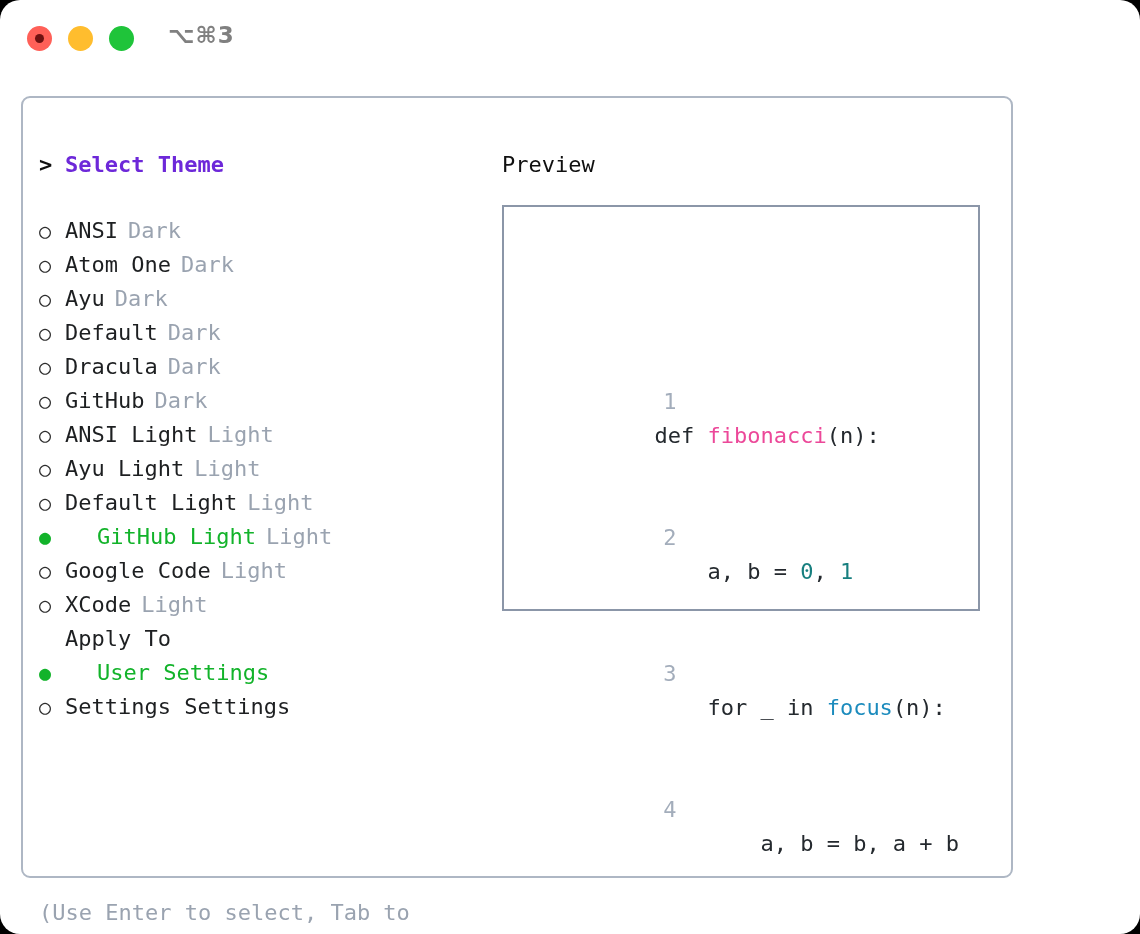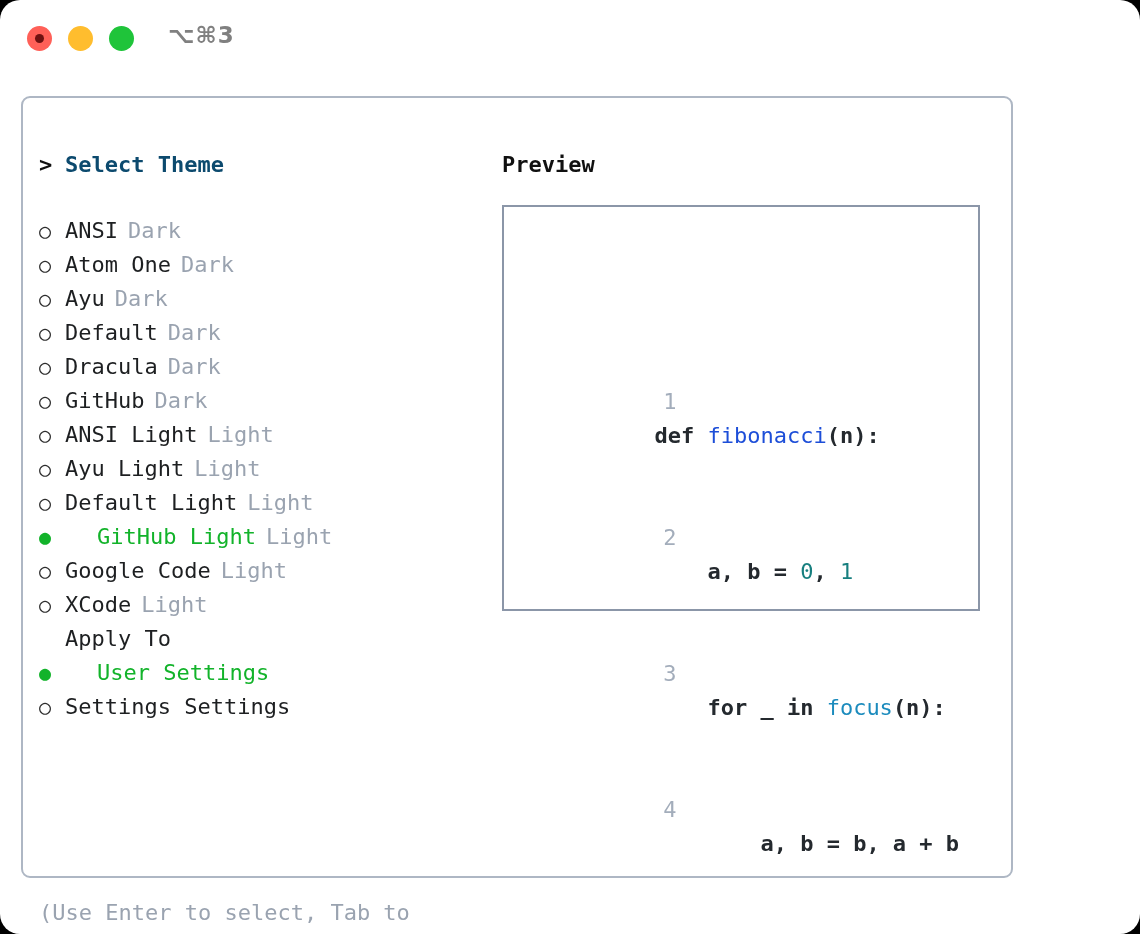--- a/index.html
+++ b/index.html
@@ -110,21 +110,21 @@
   .marker.bold {
     font-weight: 700;
     font-size: 22px;
     color: #101010;
   }
   .marker.sel {
     color: #12b32a;
     font-size: 20px;
   }
   .label { color: #1d1f21; }
-  .label.header { font-weight: 700; color: #0c4a6e; }
+  .label.header { font-weight: 700; color: #6d28d9; }
   .label.sel { color: #12b32a; margin-left: 32px; }
   .variant { color: #9aa3b0; padding-left: 10px; margin-top: 32px; }
 
   .section-gap { height: 32px; }
 
   .hint {
     position: absolute;
     left: 16px;
     top: 798px;
     width: 420px;
@@ -132,21 +132,20 @@
     line-height: 34px;
     color: #9aa3b0;
   }
 
   
   .right-col {
     position: absolute;
     left: 479px;
     top: 50px;
     width: 500px;
-    font-weight: bold;
   }
   .preview-title {
     font-size: 22px;
     color: #101010;
     line-height: 34px;
     height: 34px;
     white-space: pre;
   }
 
   .preview-box {
@@ -168,22 +167,22 @@
     line-height: 34px;
     white-space: pre;
   }
   .cline { white-space: pre; height: 34px; }
   .ln {
     display: inline-block;
     width: 22px;
     text-align: right;
     color: #a3adbb;
   }
-  .tok-plain { color: #24292e; font-weight: bold; }
-  .tok-func  { color: #1d4ed8; }
+  .tok-plain { color: #24292e; }
+  .tok-func  { color: #ec4899; }
   .tok-num   { color: #177f7f; }
   .tok-call  { color: #1b8bbd; }
 </style>
 </head>
 <body>
 
 <div class="window">
 
   <div class="titlebar">
     <div class="lights">

